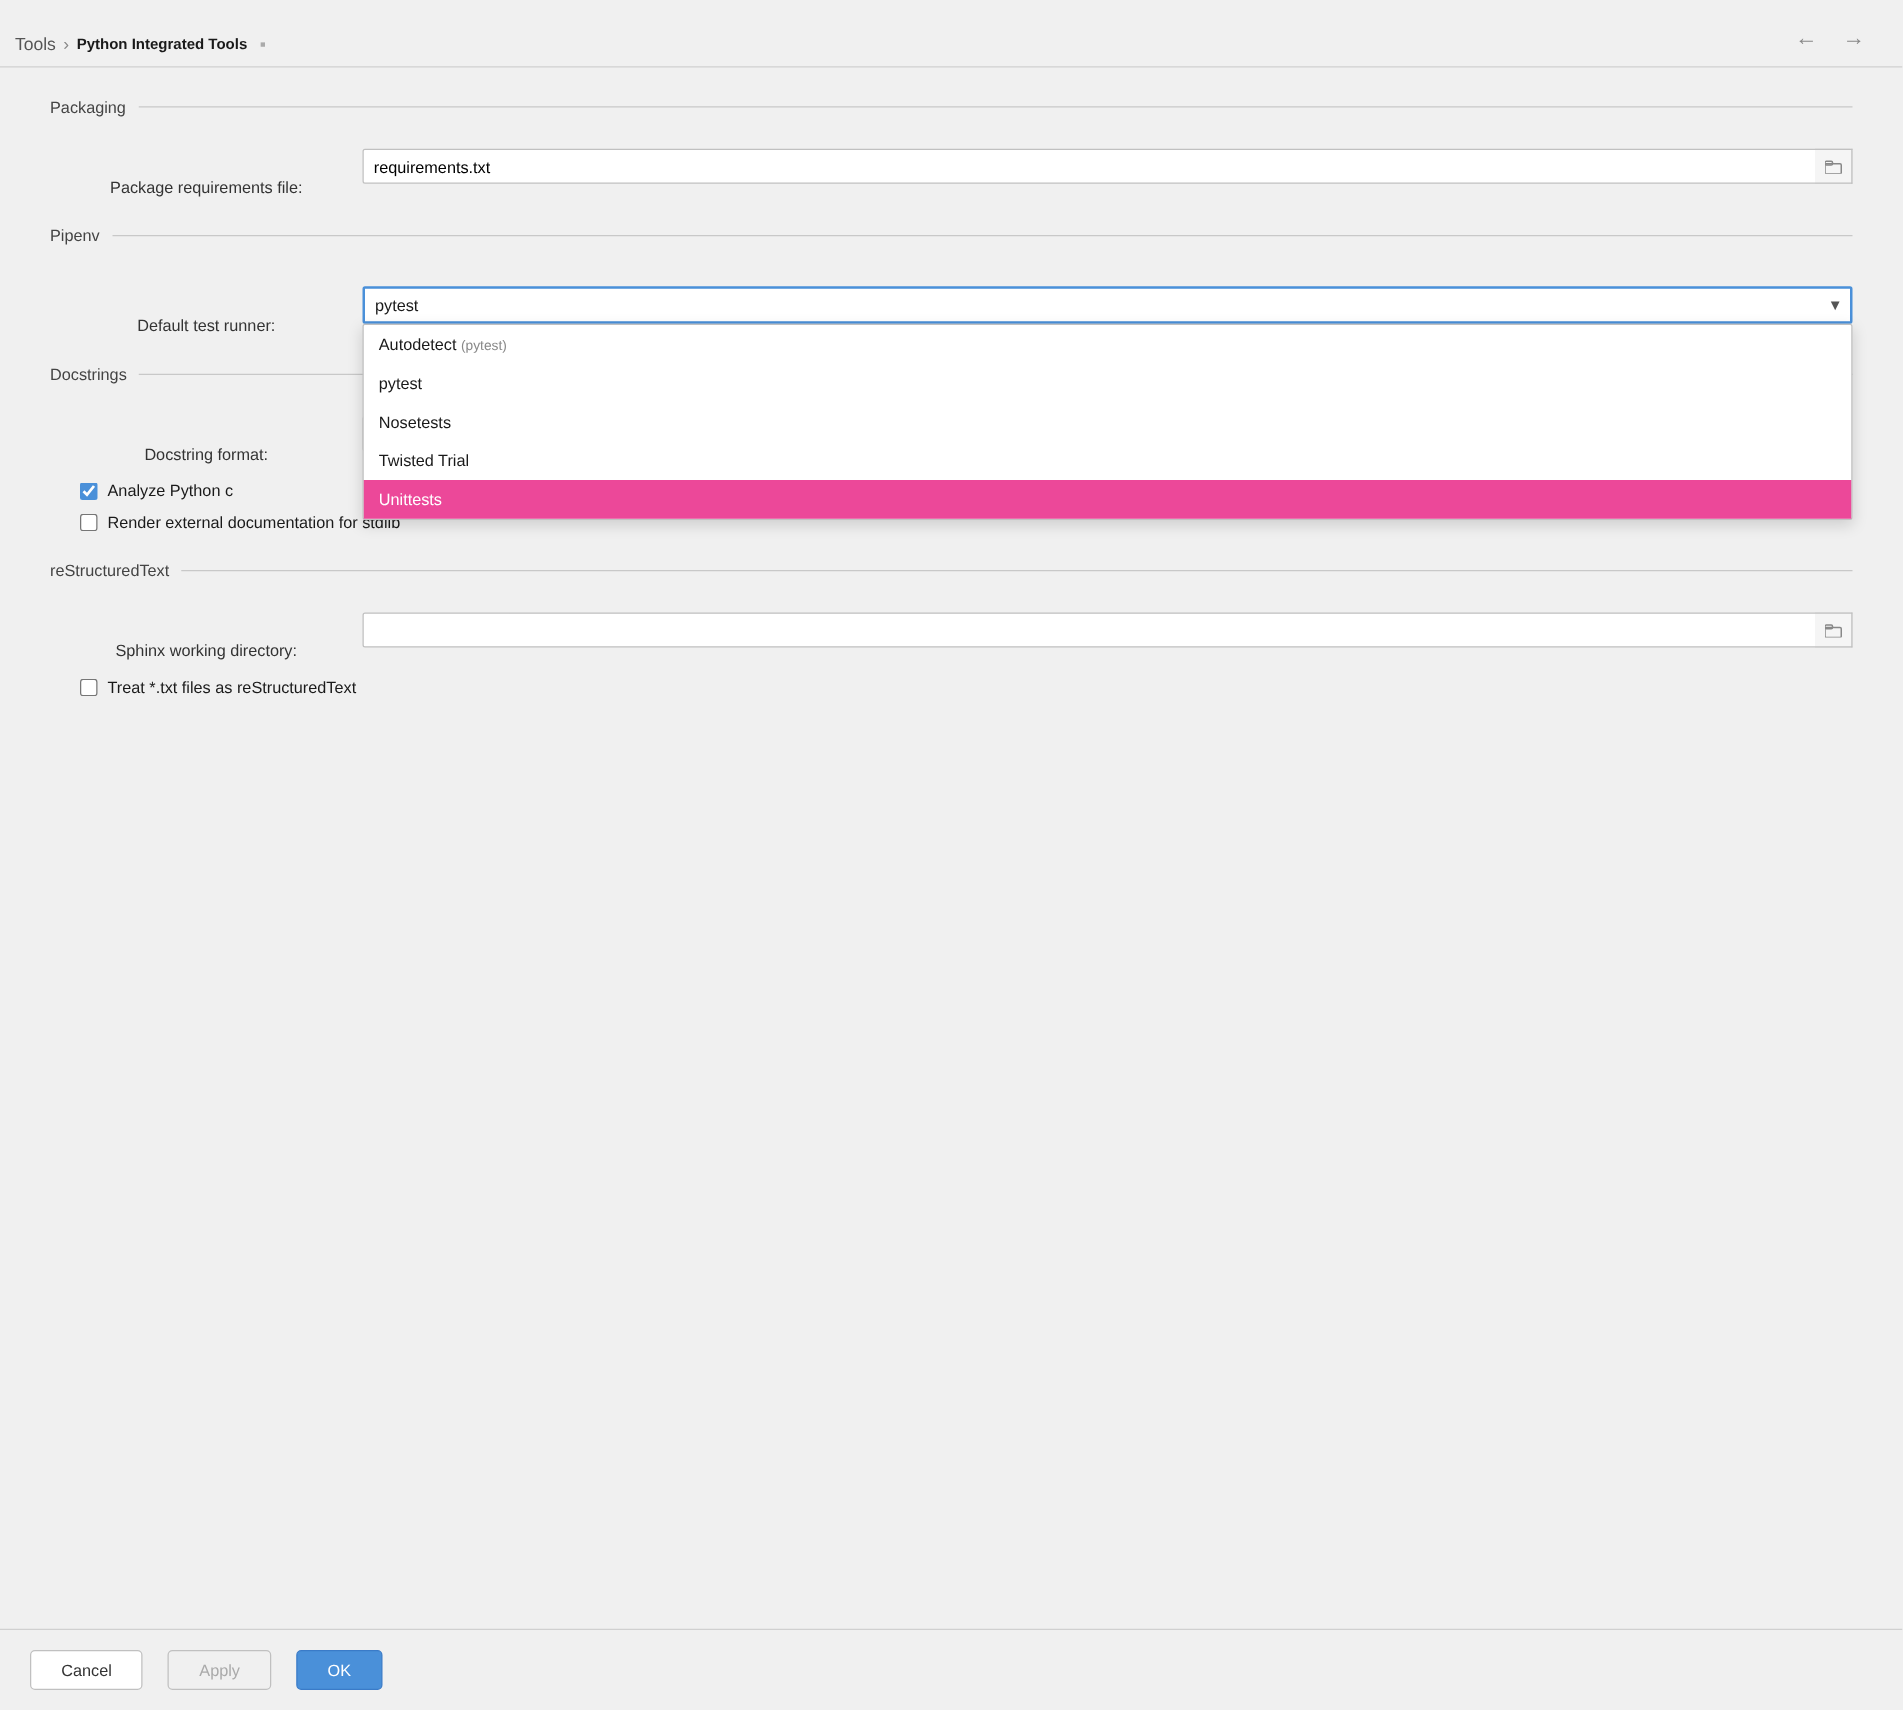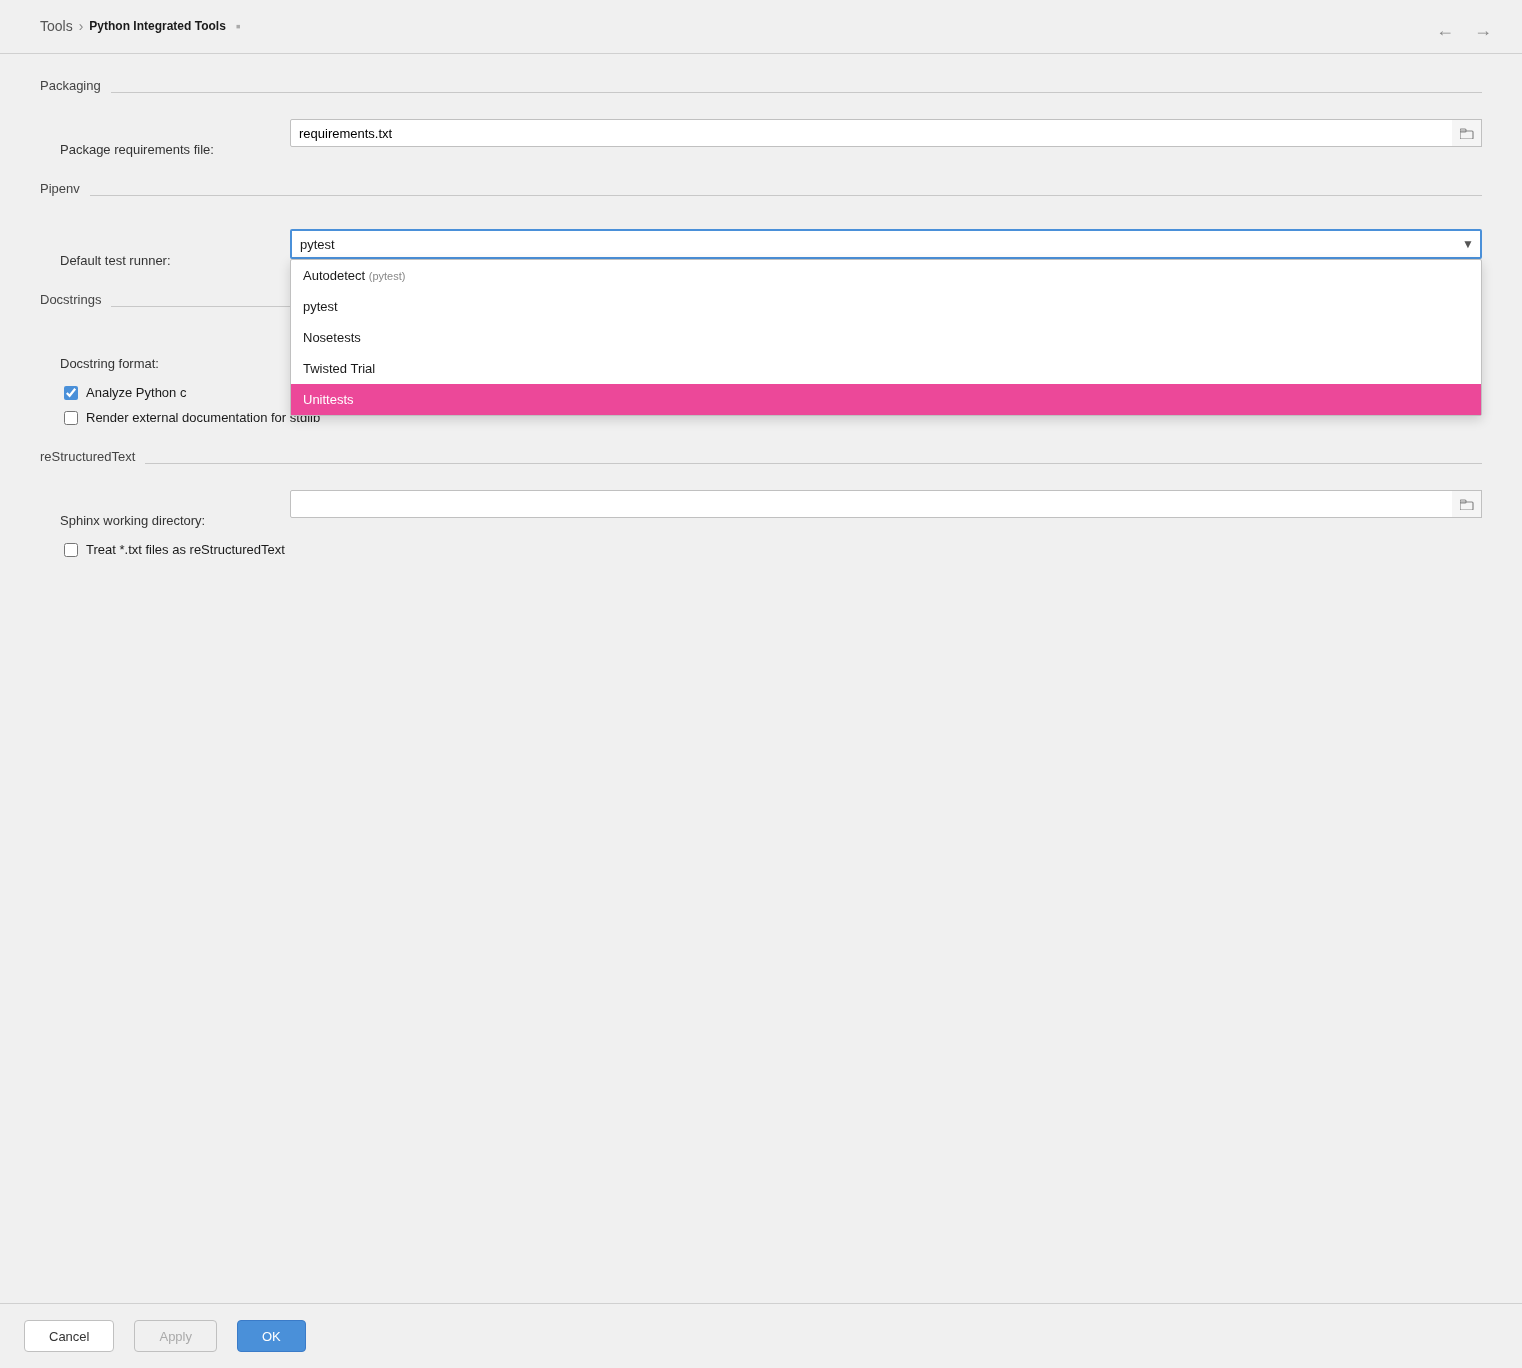--- a/index.html
+++ b/index.html
@@ -14,22 +14,22 @@
     }
     .dialog {
       width: 1522px;
       height: 1368px;
       background: #f0f0f0;
       display: flex;
       flex-direction: column;
     }
     .title-bar {
       display: flex;
-      align-items: flex-start;
-      padding: 18px 24px 10px 40px;
+      align-items: flex-end;
+      padding: 18px 24px 10px 12px;
       background: #f0f0f0;
       border-bottom: 1px solid #d0d0d0;
       gap: 6px;
     }
     .title-bar-left {
       display: flex;
       align-items: center;
       gap: 6px;
       flex: 1;
     }
@@ -68,21 +68,21 @@
       flex: 1;
       padding: 24px 40px 0 40px;
       overflow-y: auto;
       position: relative;
     }
     .section {
       margin-bottom: 24px;
     }
     .section-header {
       display: flex;
-      align-items: flex-end;
+      align-items: center;
       gap: 10px;
       margin-bottom: 16px;
     }
     .section-title {
       font-size: 13px;
       color: #444;
       white-space: nowrap;
     }
     .section-line {
       flex: 1;
@@ -91,21 +91,21 @@
     }
     .form-row {
       display: flex;
       align-items: center;
       margin-bottom: 14px;
       padding-left: 20px;
     }
     .form-label {
       color: #333;
       min-width: 230px;
-      text-align: left;
+      text-align: center;
       padding-right: 20px;
       font-size: 13px;
       margin-top: 33px;
     }
     .form-control-wrap {
       flex: 1;
       position: relative;
       display: flex;
       align-items: center;
     }

